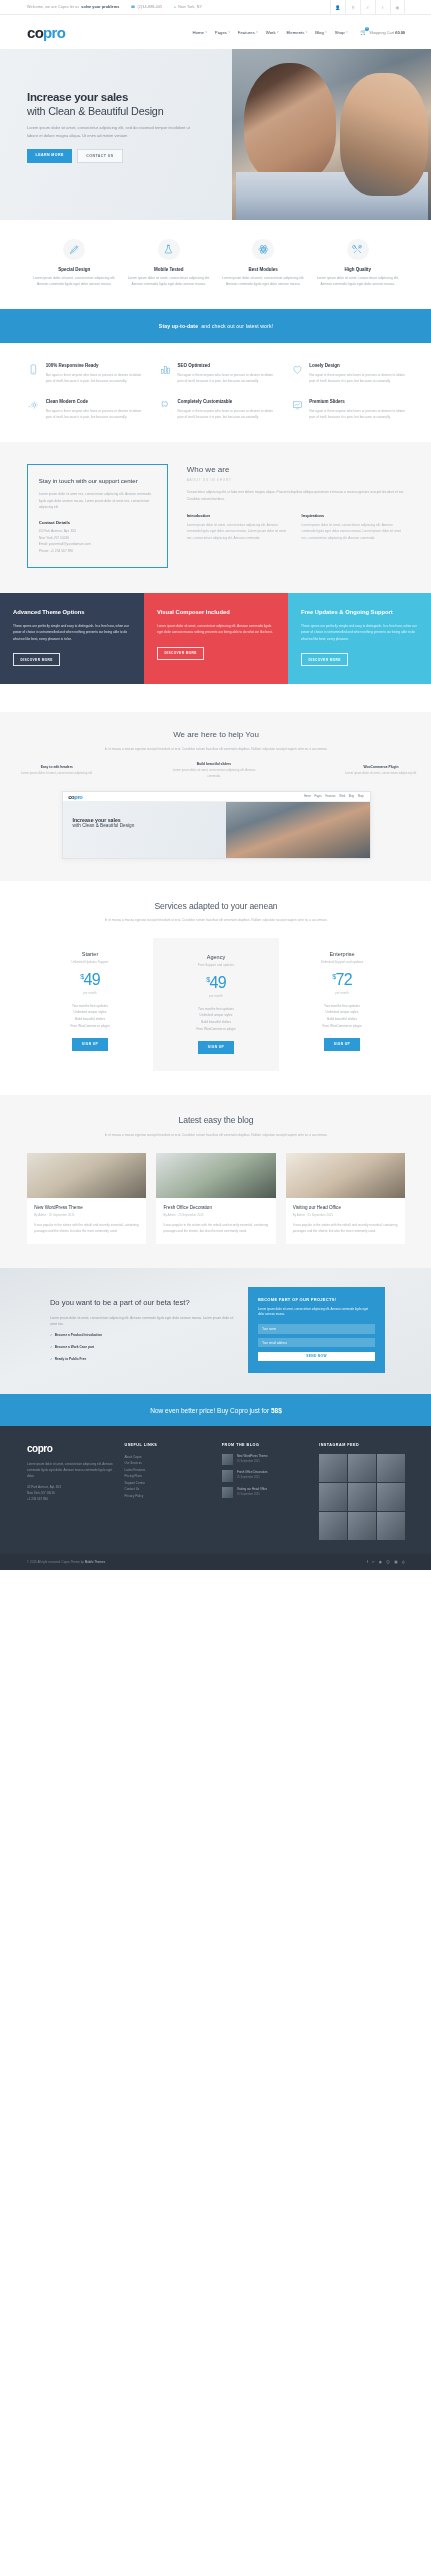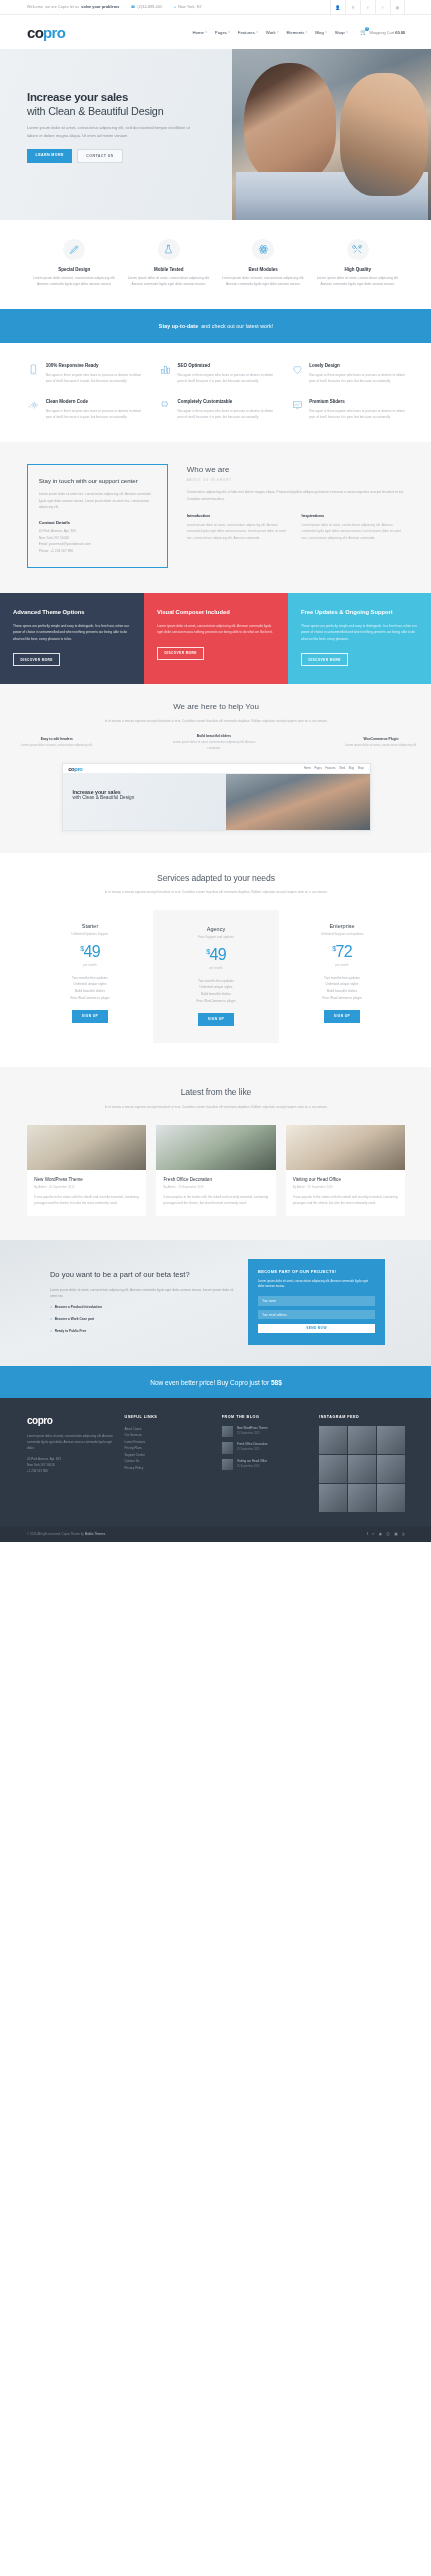--- a/index.html
+++ b/index.html
@@ -161,21 +161,21 @@
   .boxes { display:flex; }
   .box { flex:1; padding: 16px 13px 17.3px; color:#fff; min-height: 68px; }
   .box h3 { font-size: 5.8px; line-height: 1.35; font-weight: bold; margin-bottom: 6.5px; }
   .box p { font-size: 3.2px; line-height: 2.0; opacity: .82; margin-bottom: 8.6px; }
   .box-btn {
     display:inline-block; border:0.7px solid rgba(255,255,255,.85); color:#fff;
     font-size: 3.2px; font-weight:bold; letter-spacing:0.4px; padding: 3.6px 6.5px; text-decoration:none;
   }
 
   
-  .help { background:#f6f6f6; padding: 18.7px 0 21.6px; position: relative; }
+  .help { background:#f6f6f6; padding: 18.7px 0 21.6px; position: relative; margin-top: 28px; }
   .help-h { text-align:center; font-size: 8px; font-weight: 300; color:#4f5a66; }
   .help-p { text-align:center; font-size:3.2px; color:#adb2b7; line-height:2.0; margin-top: 6.5px; }
   .help-annot { position: relative; height: 29px; margin-top: 10px; }
   .annot { position:absolute; text-align:center; }
   .annot .at { font-size: 3.3px; color:#3c4650; font-weight:bold; }
   .annot .ap { font-size: 2.9px; color:#b3b8bd; line-height:1.9; margin-top:2.2px; }
   .browser {
     width: 309px; margin: 0 auto; background:#fff; border:0.7px solid #e2e5e8;
     box-shadow: 0 1.4px 5.8px rgba(0,0,0,.05);
   }
@@ -565,21 +565,21 @@
         <div class="bb-photo"></div>
         <div class="bb-txt">
           <div class="bb-h1">Increase your sales</div>
           <div class="bb-h2">with Clean &amp; Beautiful Design</div>
         </div>
       </div>
     </div>
   </div>
 
   <div class="pricing">
-    <div class="sec-title">Services adapted to your needs</div>
+    <div class="sec-title">Services adapted to your aenean</div>
     <div class="help-p">In et massa a massa egestas suscipit tincidunt ut erat. Curabitur rutrum faucibus elit venenatis dapibus. Nullam vulputate suscipit sapien ante eu a accumsan.</div>
     <div class="price-row">
       <div class="plan">
         <div class="plan-name">Starter</div>
         <div class="plan-sub">Unlimited Updates Support</div>
         <div class="plan-price"><sup>$</sup><span>49</span></div>
         <div class="plan-per">per month</div>
         <div class="plan-feat">
           <div>Two months free updates</div>
           <div>Unlimited unique styles</div>
@@ -611,21 +611,21 @@
           <div>Unlimited unique styles</div>
           <div>Build beautiful sliders</div>
           <div>Free WooCommerce plugin</div>
         </div>
         <a class="plan-btn" href="#">SIGN UP</a>
       </div>
     </div>
   </div>
 
   <div class="blog">
-    <div class="sec-title">Latest from the like</div>
+    <div class="sec-title">Latest easy the blog</div>
     <div class="help-p">In et massa a massa egestas suscipit tincidunt ut erat. Curabitur rutrum faucibus elit venenatis dapibus. Nullam vulputate suscipit sapien ante eu a accumsan.</div>
     <div class="blog-row">
       <div class="post">
         <div class="post-img" style="background:linear-gradient(150deg,#e4e0d6,#c8bda9 45%,#6f6a5f)"></div>
         <div class="post-body">
           <div class="post-h">New WordPress Theme</div>
           <div class="post-meta">By Admin · 25 September 2015</div>
           <div class="post-p">It was popular in the sixties with the rebuilt and recently essential, containing passages and the sheets, but also the most commonly used.</div>
         </div>
       </div>

